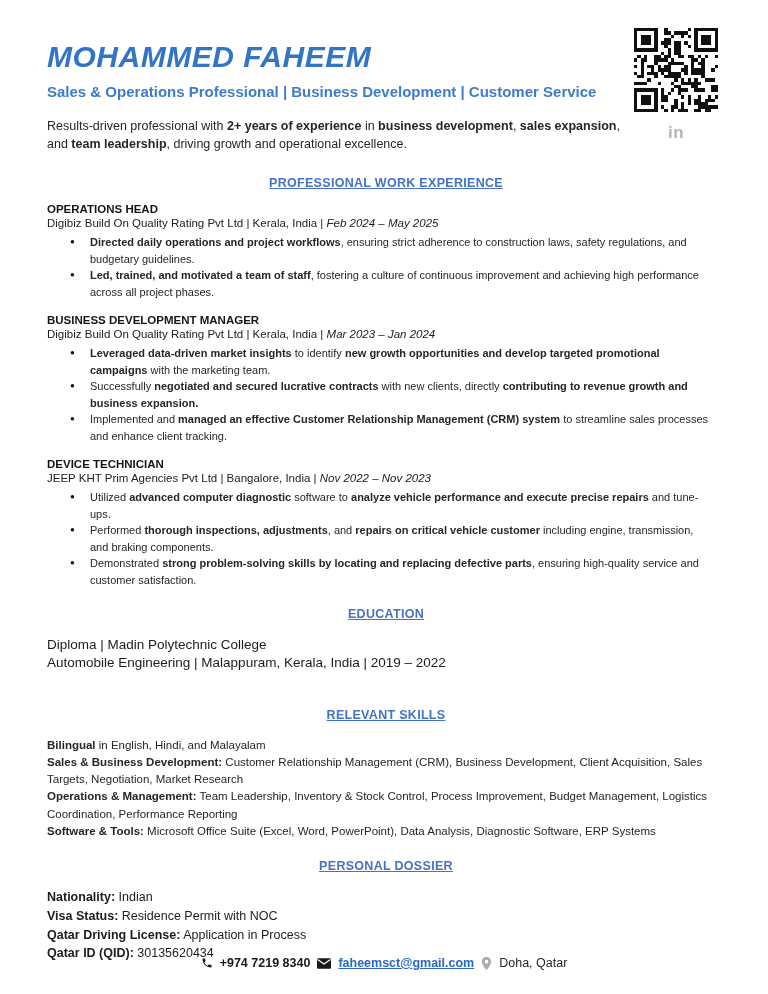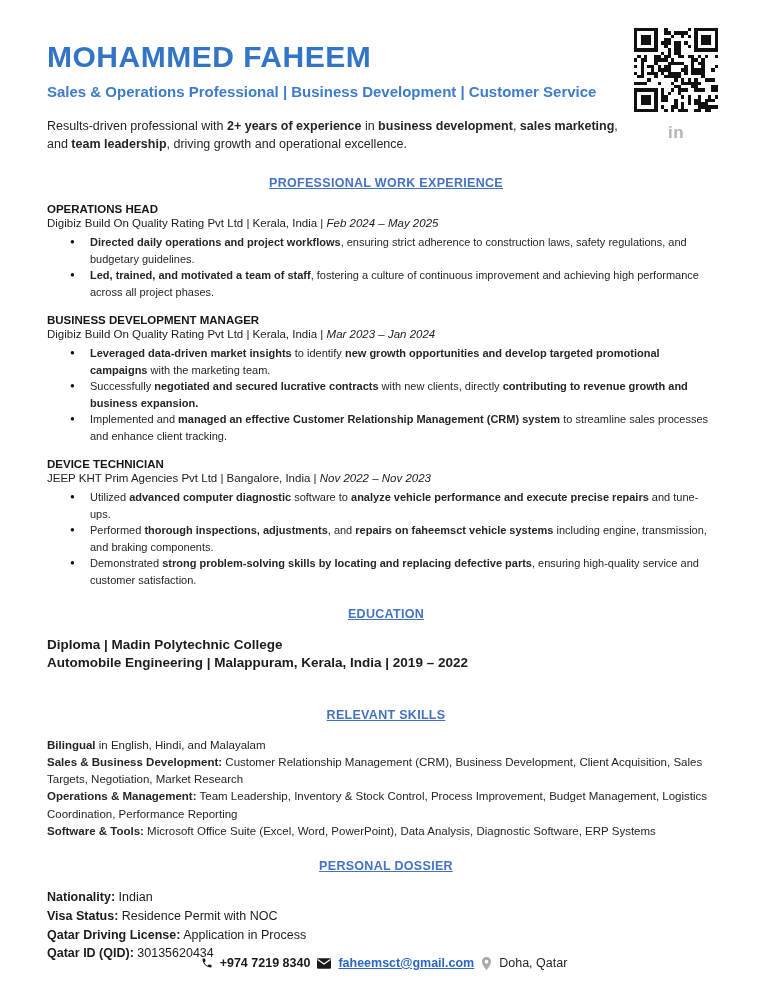--- a/index.html
+++ b/index.html
@@ -1,21 +1,21 @@
 <!DOCTYPE html>
 <html><head>
 <meta charset="utf-8">
 <style>
   * { margin:0; padding:0; box-sizing:border-box; }
   html,body { width:768px; height:994px; background:#ffffff; overflow:hidden; }
   body { font-family:"Liberation Sans", sans-serif; color:#1f1f1f; position:relative; }
   .page { padding:40px 43px 0 47px; position:relative; height:100%; }
 
   
-  .name { font-size:30px; font-weight:700; color:#3274c5; letter-spacing:.5px; }
+  .name { font-size:30px; font-weight:700; color:#3274c5; letter-spacing:.5px;font-style:italic; }
   .tagline { font-size:15px; font-weight:700; color:#3e7ccb; margin-top:9px; }
   .summary { font-size:12.5px; line-height:1.45; margin-top:17px; max-width:592px; color:#262626; }
 
   .qr-wrap { position:absolute; top:28px; right:50px; width:84px; text-align:center; }
   .qr-wrap svg { display:block; width:84px; height:84px; }
   .linkedin { margin-top:11px; color:#b4b4b4; font-weight:700; font-size:17px; letter-spacing:.5px; }
 
   
   .sec-head { text-align:center; color:#4472c4; font-weight:700; font-size:12.5px;
               text-decoration:underline; letter-spacing:.3px; }
@@ -28,21 +28,21 @@
   .jobs { margin-top:13px; }
   .job { margin-bottom:14px; }
   .job-title { font-weight:700; font-size:11.5px; color:#161616; }
   .company { font-size:11.5px; margin-top:2px; color:#222; }
   .bullets { list-style:none; margin:5px 0 0 23px; }
   .bullets li { position:relative; padding-left:20px; font-size:11px; line-height:1.5;
                 color:#262626; max-width:640px; }
   .bullets li::before { content:"●"; position:absolute; left:0; top:2px; font-size:8px; color:#111; }
 
   
-  .education { margin-top:15px; font-size:13.5px; line-height:1.35; color:#1c1c1c;font-weight:bold; }
+  .education { margin-top:15px; font-size:13.5px; line-height:1.35; color:#1c1c1c; }
 
   
   .skills { margin-top:15px; font-size:11.5px; line-height:1.5; color:#262626; }
 
   
   .dossier { margin-top:15px; font-size:12.5px; line-height:1.5; color:#1c1c1c; }
 
   
   .footer { position:absolute; left:0; right:0; bottom:24px; display:flex; justify-content:center;
             align-items:center; gap:7px; font-size:12.5px; }
@@ -350,21 +350,21 @@
         <rect x="18" y="24" width="1" height="1" fill="#111"></rect>
         <rect x="19" y="24" width="1" height="1" fill="#111"></rect>
         <rect x="21" y="24" width="1" height="1" fill="#111"></rect>
         <rect x="22" y="24" width="1" height="1" fill="#111"></rect>
       </svg>
     <div class="linkedin">in</div>
   </div>
 
   <div class="name">MOHAMMED FAHEEM</div>
   <div class="tagline">Sales &amp; Operations Professional | Business Development | Customer Service</div>
-  <p class="summary"><span>Results-driven professional with </span><b>2+ years of experience</b><span> in </span><b>business development</b><span>, </span><b>sales marketing</b><span>, and </span><b>team leadership</b><span>, driving growth and operational excellence.</span></p>
+  <p class="summary"><span>Results-driven professional with </span><b>2+ years of experience</b><span> in </span><b>business development</b><span>, </span><b>sales expansion</b><span>, and </span><b>team leadership</b><span>, driving growth and operational excellence.</span></p>
 
   <div class="sec-head exp">PROFESSIONAL WORK EXPERIENCE</div>
   <div class="jobs">
 
     <div class="job">
       <div class="job-title">OPERATIONS HEAD</div>
       <div class="company"><span>Digibiz Build On Quality Rating Pvt Ltd | Kerala, India | </span><i>Feb 2024 – May 2025</i></div>
       <ul class="bullets">
         <li><b>Directed daily operations and project workflows</b><span>, ensuring strict adherence to construction laws, safety regulations, and budgetary guidelines.</span></li>
         <li><b>Led, trained, and motivated a team of staff</b><span>, fostering a culture of continuous improvement and achieving high performance across all project phases.</span></li>
@@ -379,21 +379,21 @@
         <li><span>Successfully </span><b>negotiated and secured lucrative contracts</b><span> with new clients, directly </span><b>contributing to revenue growth and business expansion.</b></li>
         <li><span>Implemented and </span><b>managed an effective Customer Relationship Management (CRM) system</b><span> to streamline sales processes and enhance client tracking.</span></li>
       </ul>
     </div>
 
     <div class="job">
       <div class="job-title">DEVICE TECHNICIAN</div>
       <div class="company"><span>JEEP KHT Prim Agencies Pvt Ltd | Bangalore, India | </span><i>Nov 2022 – Nov 2023</i></div>
       <ul class="bullets">
         <li><span>Utilized </span><b>advanced computer diagnostic</b><span> software to </span><b>analyze vehicle performance and execute precise repairs</b><span> and tune-ups.</span></li>
-        <li><span>Performed </span><b>thorough inspections, adjustments</b><span>, and </span><b>repairs on faheemsct vehicle systems</b><span> including engine, transmission, and braking components.</span></li>
+        <li><span>Performed </span><b>thorough inspections, adjustments</b><span>, and </span><b>repairs on critical vehicle customer</b><span> including engine, transmission, and braking components.</span></li>
         <li><span>Demonstrated </span><b>strong problem-solving skills by locating and replacing defective parts</b><span>, ensuring high-quality service and customer satisfaction.</span></li>
       </ul>
     </div>
   </div>
 
   <div class="sec-head edu">EDUCATION</div>
   <div class="education">
     <div>Diploma | Madin Polytechnic College</div>
     <div>Automobile Engineering | Malappuram, Kerala, India | 2019 – 2022</div>
   </div>

